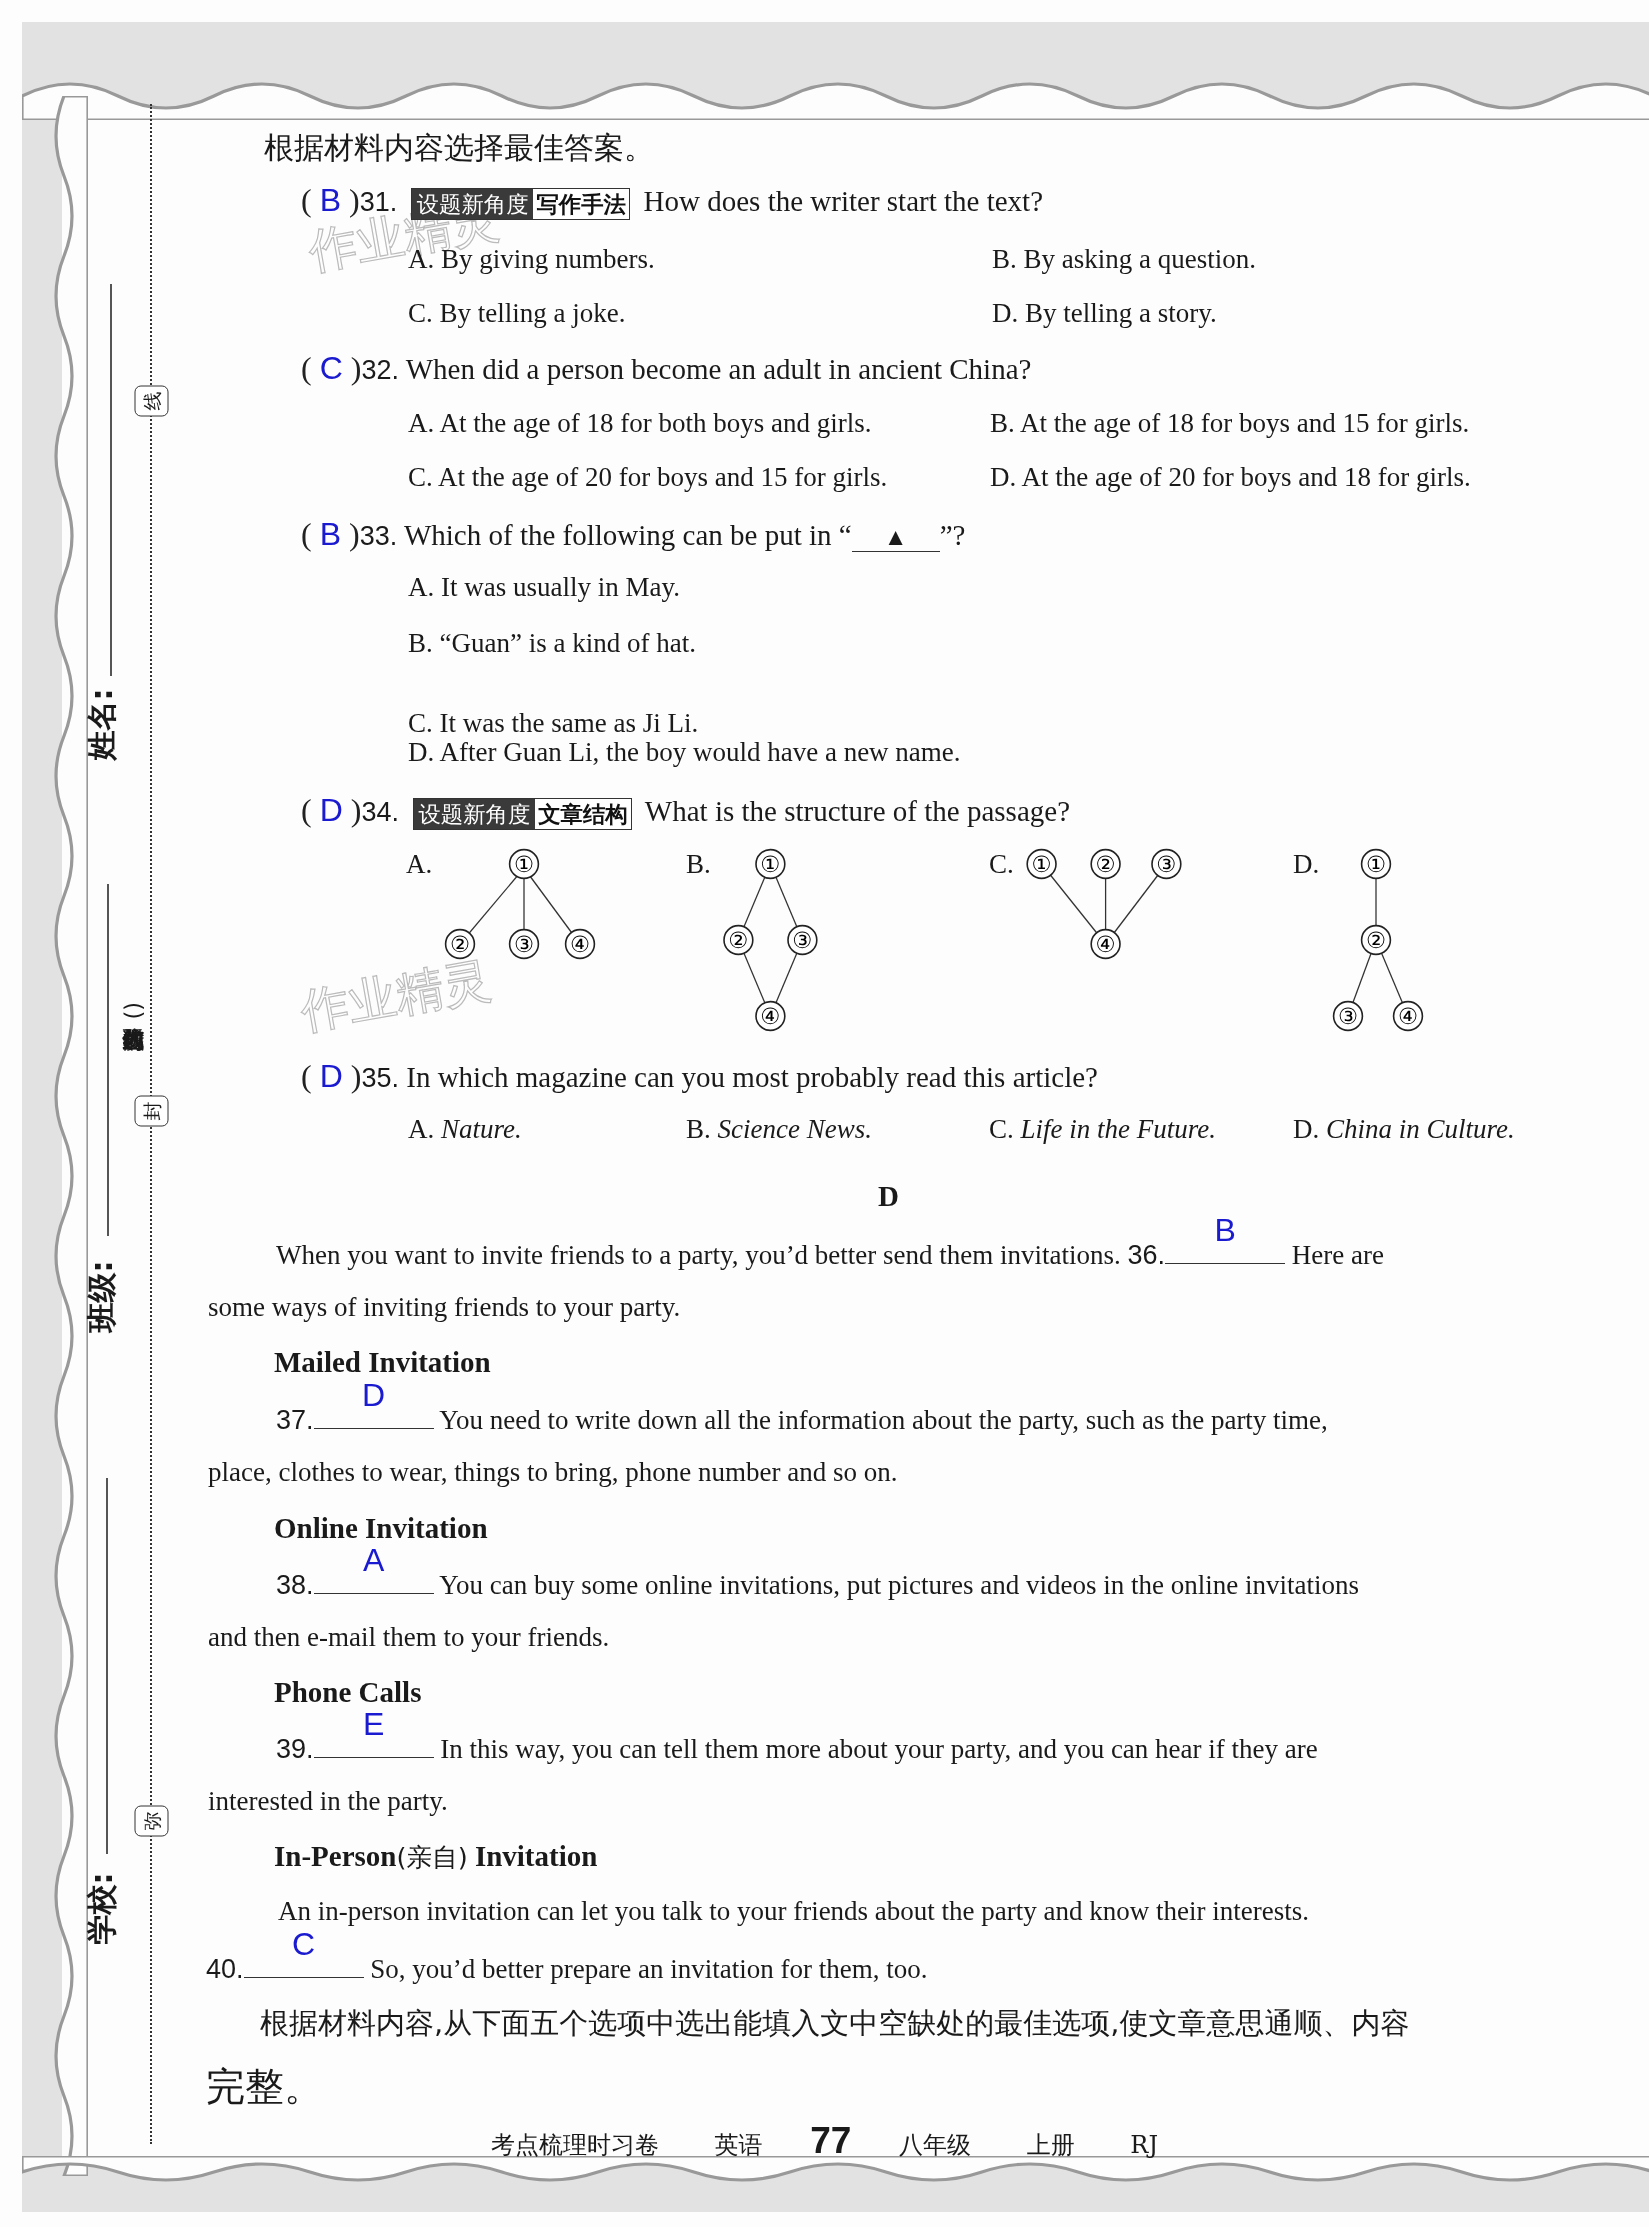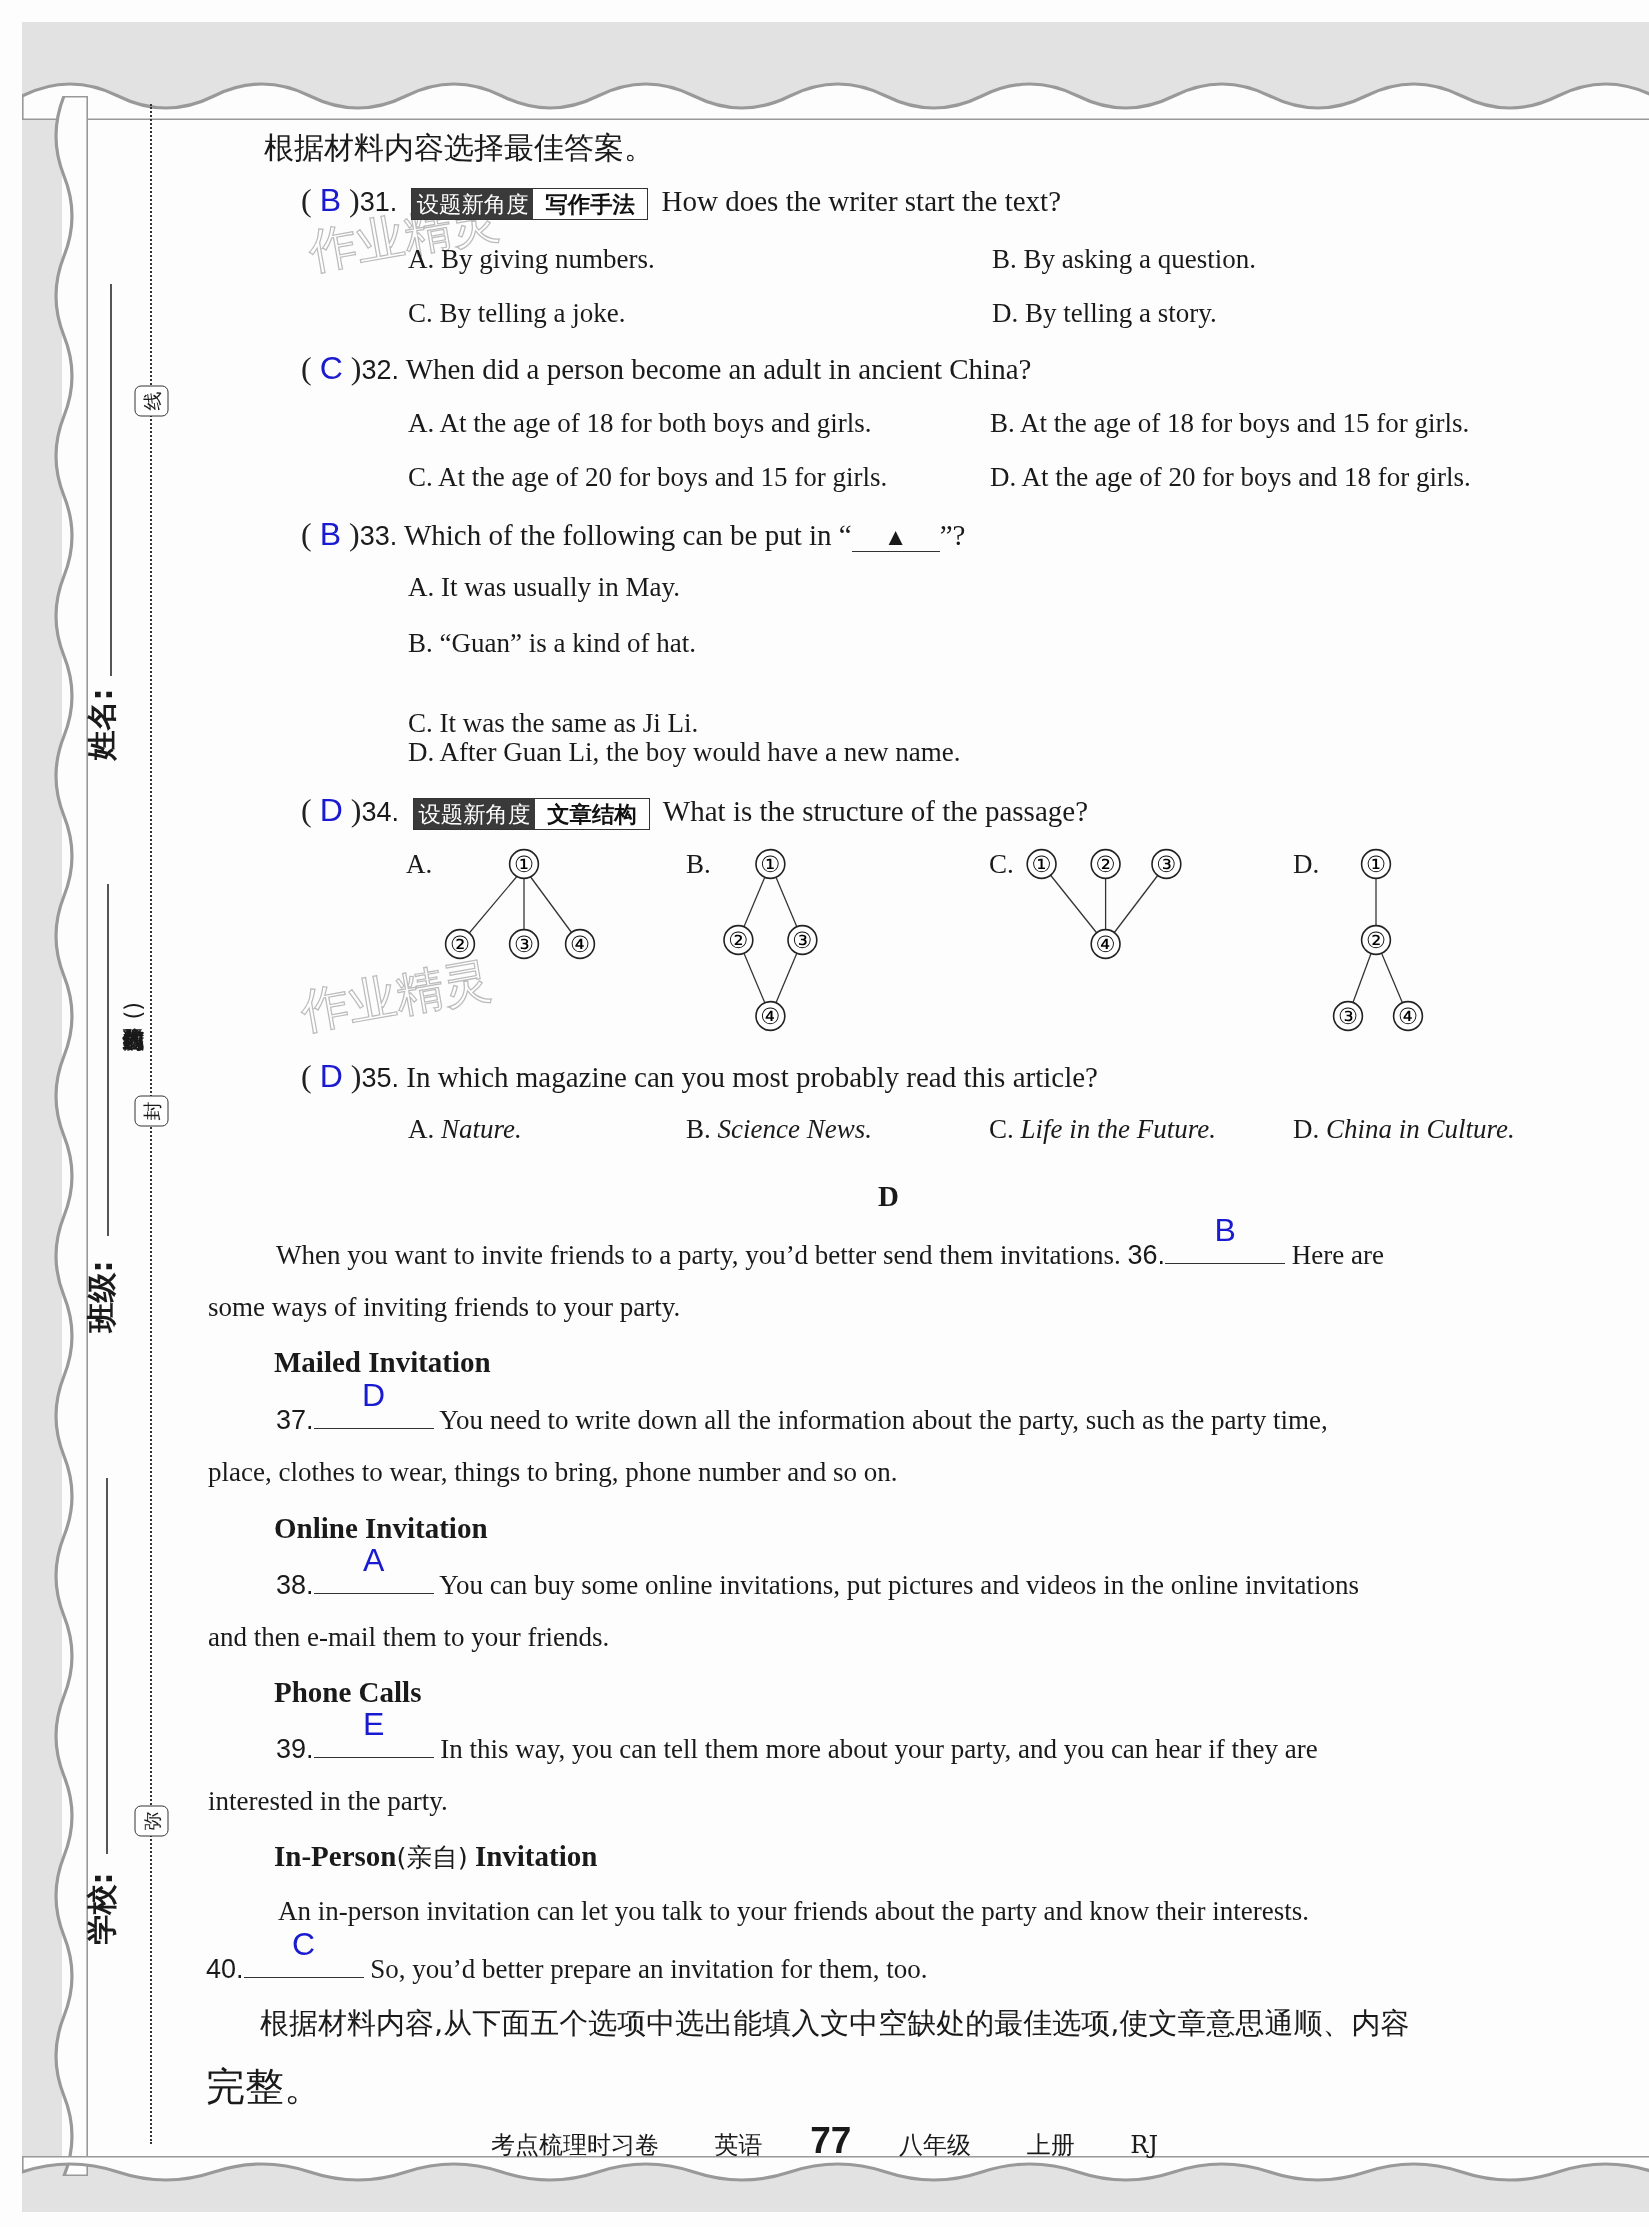--- a/index.html
+++ b/index.html
@@ -10,21 +10,21 @@
   .border-bottom { position:absolute; left:22.4px; top:2164px; width:1627px; height:48px; background:#e2e2e2; }
   svg.wave { position:absolute; }
   .abs { position:absolute; white-space:nowrap; }
   .zh { font-family:"DejaVu Sans","Liberation Sans",sans-serif; }
   .q { font-size:29px;margin-left:41px; }
   .paren { font-size:32px; color:#222; }
   .ans { color:#1a1ad0; font-family:"Liberation Sans","DejaVu Sans",sans-serif; font-size:32px; }
   .qnum { font-family:"Liberation Sans","DejaVu Sans",sans-serif; font-size:27px; }
   .tag { display:inline-flex; border:1.6px solid #333; height:30px; vertical-align:middle; margin:0 6.4px; font-family:"DejaVu Sans",sans-serif; font-size:22.4px; }
   .tag .dark { background:#3a3a3a; color:#fff; padding:0 4.8px; line-height:30px; }
-  .tag .light { background:#fff; color:#111; padding:0 12px; line-height:30px; font-weight:bold; }
+  .tag .light { background:#fff; color:#111; padding:0 3px; line-height:30px; font-weight:bold; }
   .opt { font-size:27px; }
   .italic { font-style:italic; }
   .head { font-weight:bold; font-size:29px; }
   .blank { display:inline-block; width:120px; border-bottom:1.6px solid #333; text-align:center; position:relative; height:27px; vertical-align:baseline; }
   .blank .ans { position:absolute; left:0; right:0; top:-24px; }
   .margin-label { position:absolute; font-family:"DejaVu Sans",sans-serif; font-size:30px; font-weight:bold; transform:rotate(-90deg); transform-origin:center; }
   .vline { position:absolute; width:1.6px; background:#555; }
   .dotline { position:absolute; left:150px; top:104px; height:2040px; border-left:2.4px dotted #333; }
   .seal { position:absolute; left:136px; width:29px; height:32px; border:1.6px solid #333; border-radius:6.4px; background:#fff; font-family:"DejaVu Sans",sans-serif; font-size:19px; text-align:center; line-height:32px; transform:rotate(-90deg); }
   .vert-note { position:absolute; left:118px; top:996px; width:32px; font-family:"DejaVu Sans",sans-serif; font-size:22.4px; text-align:center; line-height:30px; }

